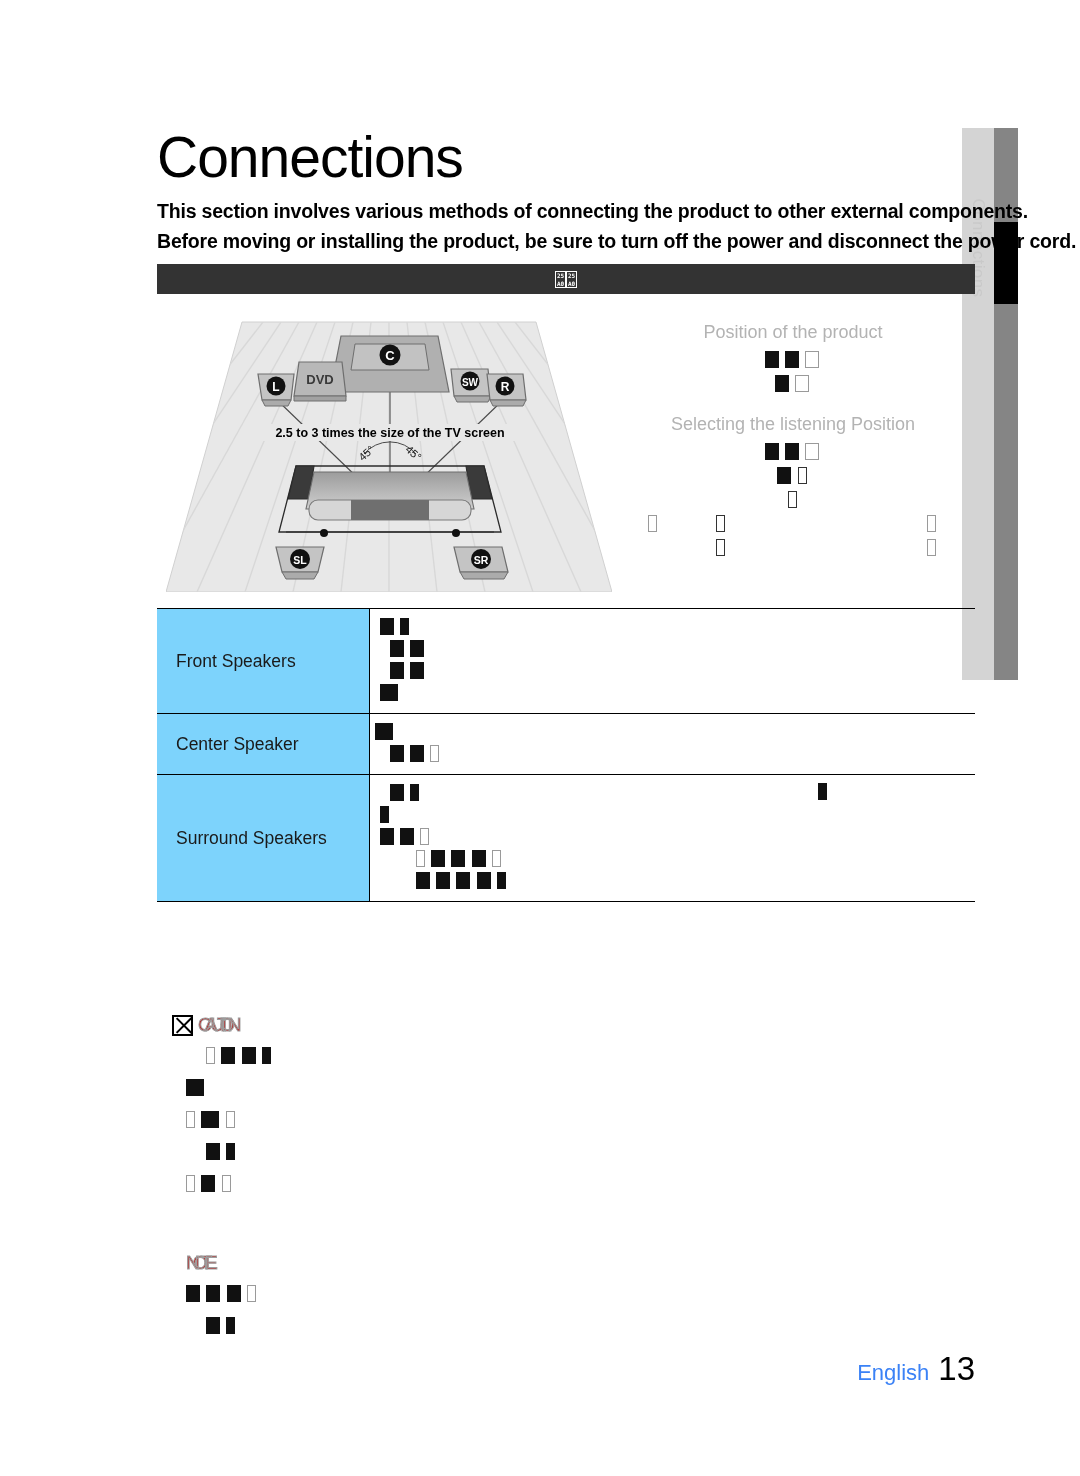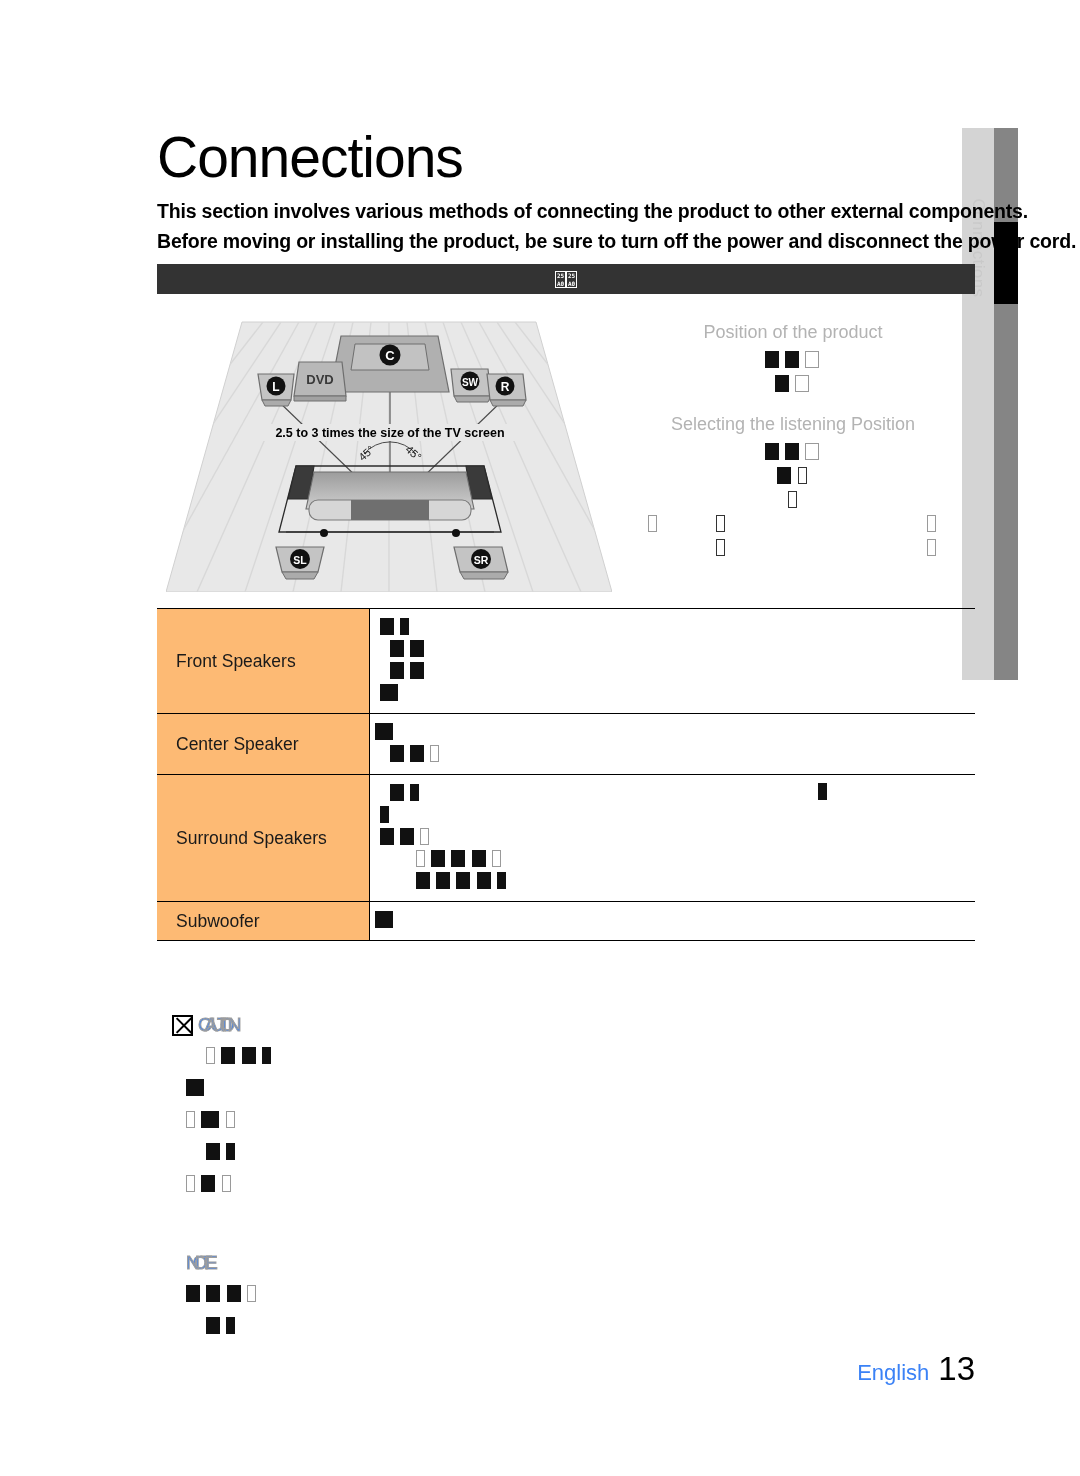--- a/index.html
+++ b/index.html
@@ -55,37 +55,37 @@
   .textcol { position: absolute; left: 618px; top: 322px; width: 350px; text-align: center; }
   .tc-head { font-size: 18px; color: #b3b3b3; margin-bottom: 7px; white-space: nowrap; }
   .tc-line { height: 24px; }
   .tc-gap { height: 16px; }
 
   
   .tbl { position: absolute; left: 157px; top: 608px; width: 818px;
          border-collapse: collapse; table-layout: fixed; }
   .tbl td { border-top: 1.6px solid #000; vertical-align: middle; padding: 0; }
   .tbl tr:last-child td { border-bottom: 1.6px solid #000; }
-  .tbl .lbl { width: 212px; background: #fdba74; border-right: 1.6px solid #000;
+  .tbl .lbl { width: 212px; background: #7dd3fc; border-right: 1.6px solid #000;
               font-size: 17.5px; color: #1a1a1a; padding: 0 0 0 19px; }
   .tbl .val { padding: 8px 0 8px 10px; }
   .vrow { height: 22px; white-space: nowrap; }
   .indent1 { padding-left: 10px; }
   .indent2 { padding-left: 36px; }
 
   
   .notes { position: absolute; left: 172px; top: 1012px; width: 800px; }
   .sec-head { display: flex; align-items: center; height: 26px; margin-bottom: 8px; }
   .xbox { width: 21px; height: 21px; border: 2.5px solid #000; position: relative;
           margin-right: 5px; flex: 0 0 auto; }
   .xbox::before, .xbox::after { content: ""; position: absolute; left: 50%; top: -2px;
           width: 2.2px; height: 21px; background: #000; }
   .xbox::before { transform: rotate(45deg); }
   .xbox::after  { transform: rotate(-45deg); }
-  .outline-word { font-size: 19px; color: #3b82f6; -webkit-text-stroke: 1px #9d9d9d;
+  .outline-word { font-size: 19px; color: #b91c1c; -webkit-text-stroke: 1px #9d9d9d;
                   letter-spacing: -7px; font-weight: 400; }
   .note-line { height: 32px; padding-left: 14px; white-space: nowrap; }
   .note-line.deep { padding-left: 34px; }
   .sec-gap { height: 44px; }
 
   
   .footer { position: absolute; left: 0; top: 1350px; width: 975px;
             text-align: right; }
   .f-en { font-size: 22px; color: #3b82f6; vertical-align: baseline; }
   .f-num { font-size: 33px; font-weight: normal; color: #000; margin-left: 9px;
@@ -331,28 +331,20 @@
         <div class="vrow indent2">
           <span class="tg"></span>
           <span class="tg"></span>
           <span class="tg"></span>
           <span class="tg"></span>
           <span class="tg narrow"></span>
         </div>
       </td>
     </tr>
 
-    <tr>
-      <td class="lbl">Subwoofer</td>
-      <td class="val">
-        <div class="vrow">
-          <span class="tg wide" style="margin-left:-5px"></span>
-        </div>
-      </td>
-    </tr>
   </tbody>
     </table>
 
   <div class="notes">
 
     <div class="sec-head">
       <span class="xbox"></span>
       <span class="outline-word">CAUTION</span>
     </div>
 

